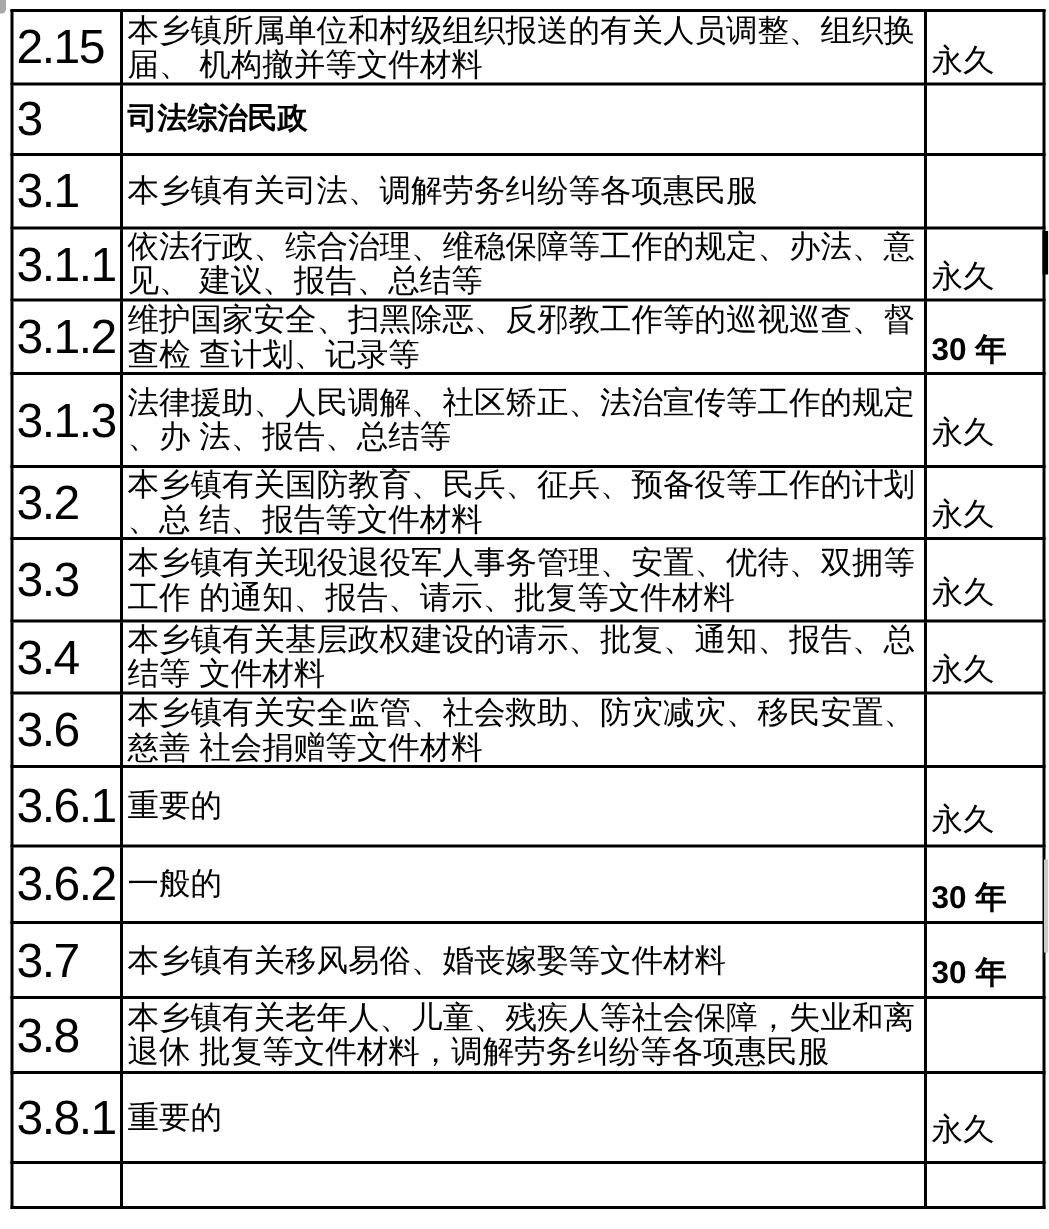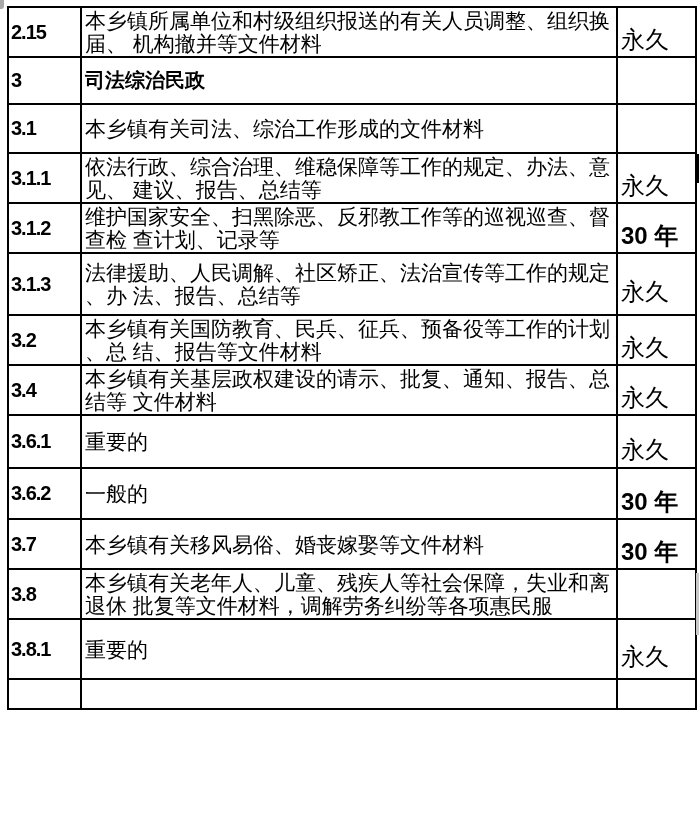--- a/index.html
+++ b/index.html
@@ -11,34 +11,34 @@
     position:absolute;left:7px;top:6px;width:688px;
     border-collapse:collapse;table-layout:fixed;
   }
   table.retention td{
     border:2px solid #000000;
     vertical-align:middle;
     overflow:hidden;
     color:#000000;
   }
   td.c-code{
-    font-weight:bold;
-    font-size:20px;
+    font-weight:normal;
+    font-size:32px;
     padding:0 1px 0 2px;
     letter-spacing:-1px;
   }
   td.c-desc{
     font-size:21px;
     line-height:23px;
     padding:0 2px 0 3px;
     word-break:break-all;
     line-break:anywhere;
   }
   td.c-ret{
-    font-size:24px;
+    font-size:21px;
     padding:16px 1px 0 3px;
     white-space:nowrap;
   }
   td.section-header{
     font-weight:bold;
     font-size:20px;
   }
   td.bold-num{font-weight:bold;}
   
   tr.r0{height:49px} tr.r1{height:47px} tr.r2{height:49px} tr.r3{height:42px}
@@ -79,21 +79,21 @@
         <td class="c-desc">本乡镇所属单位和村级组织报送的有关人员调整、组织换届、 机构撤并等文件材料</td>
         <td class="c-ret">永久</td>
       </tr>
       <tr class="r1">
         <td class="c-code">3</td>
         <td class="c-desc section-header">司法综治民政</td>
         <td class="c-ret"></td>
       </tr>
       <tr class="r2">
         <td class="c-code">3.1</td>
-        <td class="c-desc">本乡镇有关司法、综治工作形成的文件材料</td>
+        <td class="c-desc">本乡镇有关司法、调解劳务纠纷等各项惠民服</td>
         <td class="c-ret"></td>
       </tr>
       <tr class="r3">
         <td class="c-code">3.1.1</td>
         <td class="c-desc">依法行政、综合治理、维稳保障等工作的规定、办法、意见、 建议、报告、总结等</td>
         <td class="c-ret">永久</td>
       </tr>
       <tr class="r4">
         <td class="c-code">3.1.2</td>
         <td class="c-desc">维护国家安全、扫黑除恶、反邪教工作等的巡视巡查、督查检 查计划、记录等</td>
@@ -102,24 +102,34 @@
       <tr class="r5">
         <td class="c-code">3.1.3</td>
         <td class="c-desc">法律援助、人民调解、社区矫正、法治宣传等工作的规定、办 法、报告、总结等</td>
         <td class="c-ret">永久</td>
       </tr>
       <tr class="r6">
         <td class="c-code">3.2</td>
         <td class="c-desc">本乡镇有关国防教育、民兵、征兵、预备役等工作的计划、总 结、报告等文件材料</td>
         <td class="c-ret">永久</td>
       </tr>
+      <tr class="r7">
+        <td class="c-code">3.3</td>
+        <td class="c-desc">本乡镇有关现役退役军人事务管理、安置、优待、双拥等工作 的通知、报告、请示、批复等文件材料</td>
+        <td class="c-ret">永久</td>
+      </tr>
       <tr class="r8">
         <td class="c-code">3.4</td>
         <td class="c-desc">本乡镇有关基层政权建设的请示、批复、通知、报告、总结等 文件材料</td>
         <td class="c-ret">永久</td>
+      </tr>
+      <tr class="r10">
+        <td class="c-code">3.6</td>
+        <td class="c-desc">本乡镇有关安全监管、社会救助、防灾减灾、移民安置、慈善 社会捐赠等文件材料</td>
+        <td class="c-ret"></td>
       </tr>
       <tr class="r11">
         <td class="c-code">3.6.1</td>
         <td class="c-desc">重要的</td>
         <td class="c-ret">永久</td>
       </tr>
       <tr class="r12">
         <td class="c-code">3.6.2</td>
         <td class="c-desc">一般的</td>
         <td class="c-ret bold-num">30 年</td>

